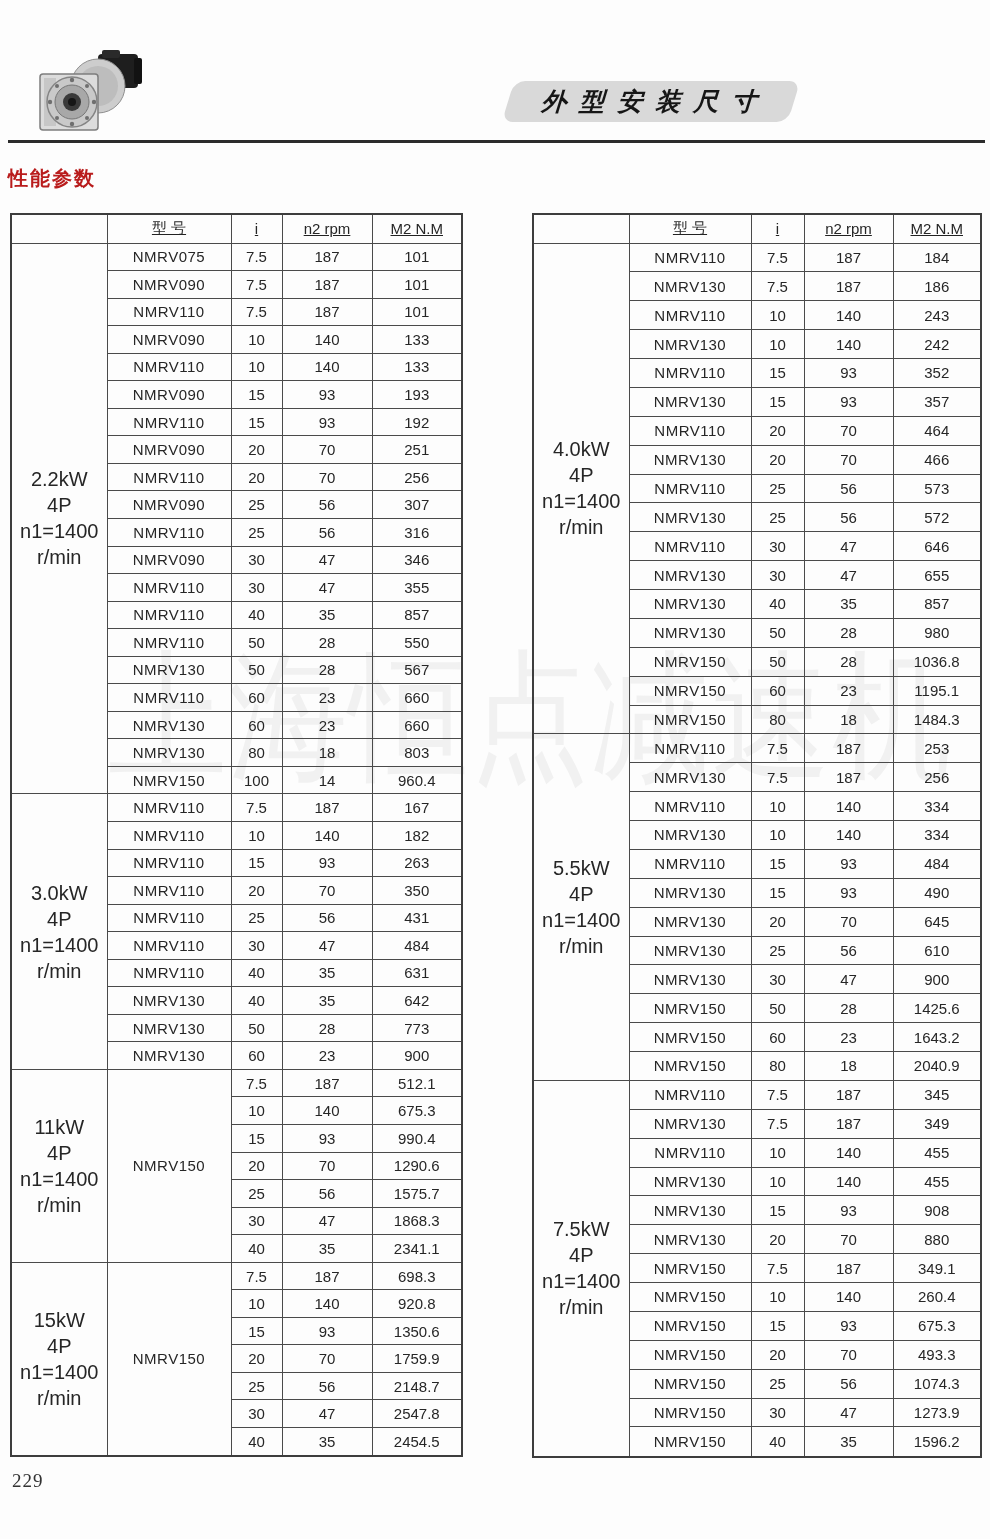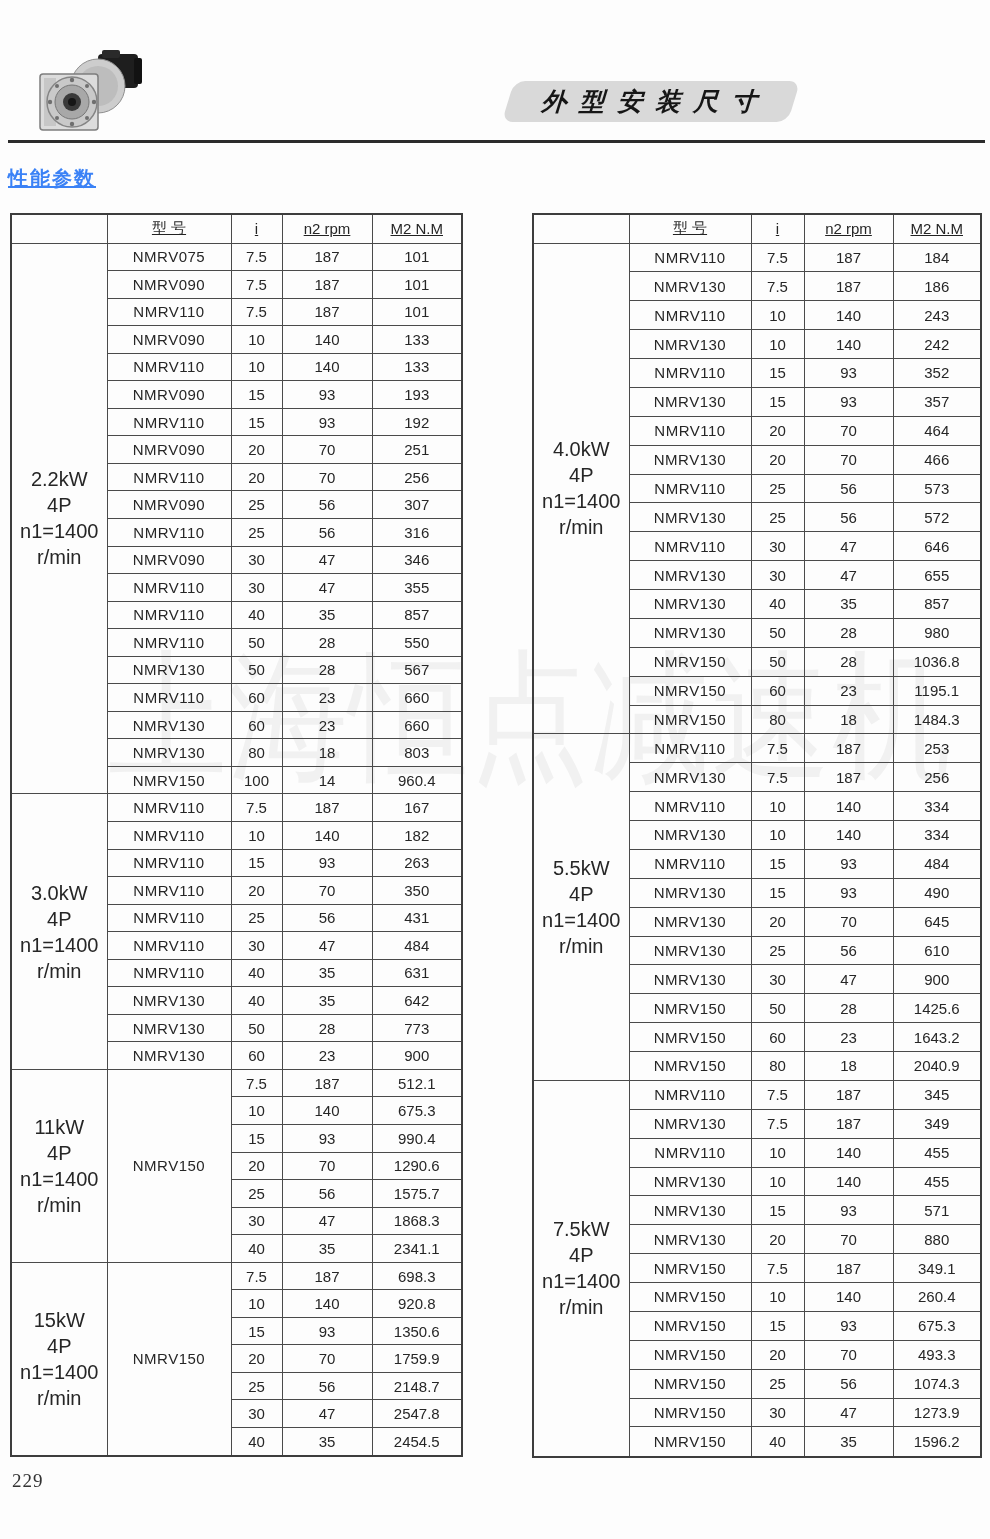--- a/index.html
+++ b/index.html
@@ -11,21 +11,21 @@
   .product-photo{position:absolute;left:36px;top:48px;width:120px;height:90px;}
   .banner{
     position:absolute;left:508px;top:81px;width:286px;height:41px;
     background:#d9d9d9;border-radius:11px;transform:skewX(-17deg);
     display:flex;align-items:center;justify-content:center;
   }
   .banner-text{
     font-size:25px;font-weight:700;color:#161616;letter-spacing:13px;padding-left:13px;white-space:nowrap;
   }
   .divider{position:absolute;left:8px;top:140px;width:977px;height:3px;background:#2b2b2b;}
-  .page-title{position:absolute;left:8px;top:165px;font-size:20px;font-weight:700;letter-spacing:2px;color:#3b82f6;text-decoration:underline;}
+  .page-title{position:absolute;left:8px;top:165px;font-size:20px;font-weight:700;letter-spacing:2px;color:#b91c1c;}
   
   .watermark{
     position:absolute;left:108px;top:642px;font-size:140px;line-height:150px;white-space:nowrap;
     color:#8c8c8c;opacity:0.10;transform:scaleX(0.85);transform-origin:left top;z-index:0;letter-spacing:2px;
   }
   
   table{border-collapse:collapse;table-layout:fixed;position:absolute;z-index:1;border:2px solid #3d3d3d;}
   .t-left{left:10px;top:213px;width:451px;height:1244px;}
   .t-right{left:532px;top:213px;width:448px;height:1245px;}
   th,td{border:1px solid #4a4a4a;text-align:center;vertical-align:middle;padding:0;
@@ -608,21 +608,21 @@
       <tr>
         <td class="model">NMRV130</td>
         <td>10</td>
         <td>140</td>
         <td>455</td>
       </tr>
       <tr>
         <td class="model">NMRV130</td>
         <td>15</td>
         <td>93</td>
-        <td>571</td>
+        <td>908</td>
       </tr>
       <tr>
         <td class="model">NMRV130</td>
         <td>20</td>
         <td>70</td>
         <td>880</td>
       </tr>
       <tr>
         <td class="model">NMRV150</td>
         <td>7.5</td>

